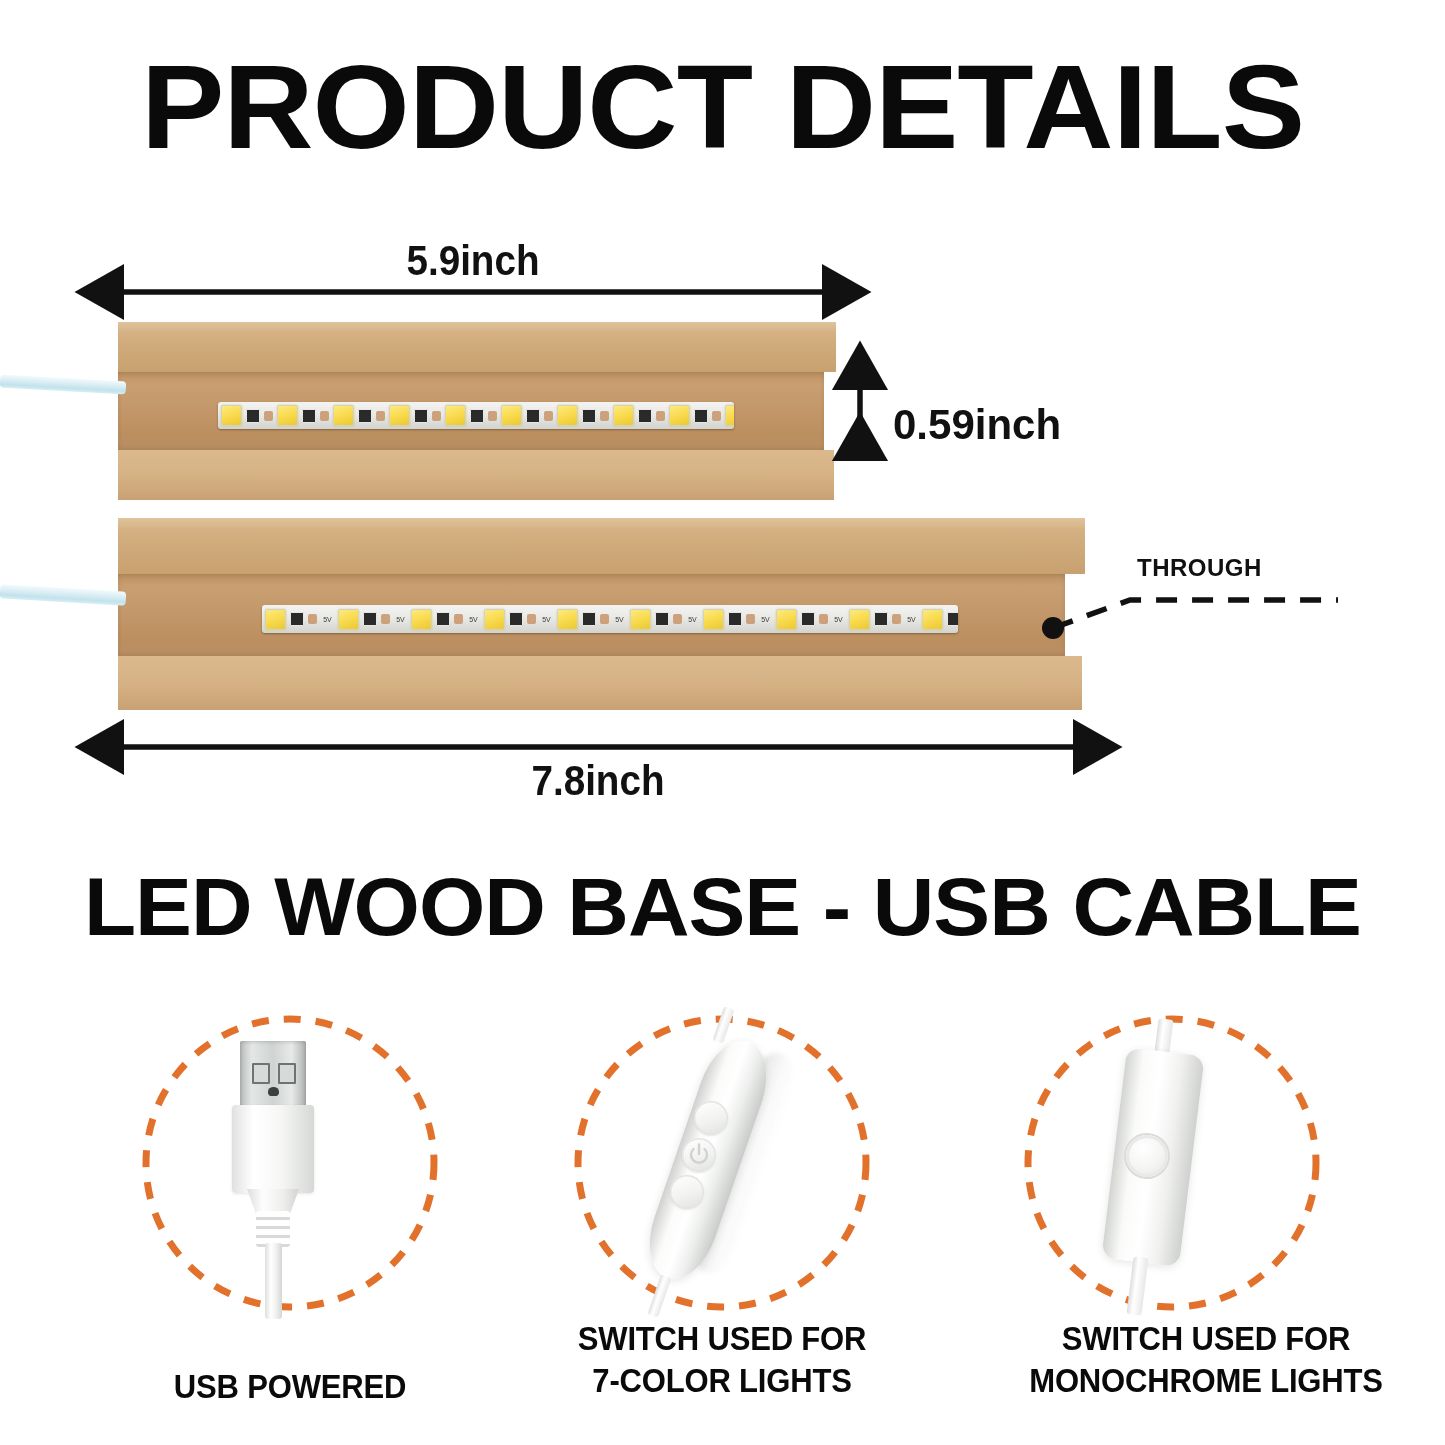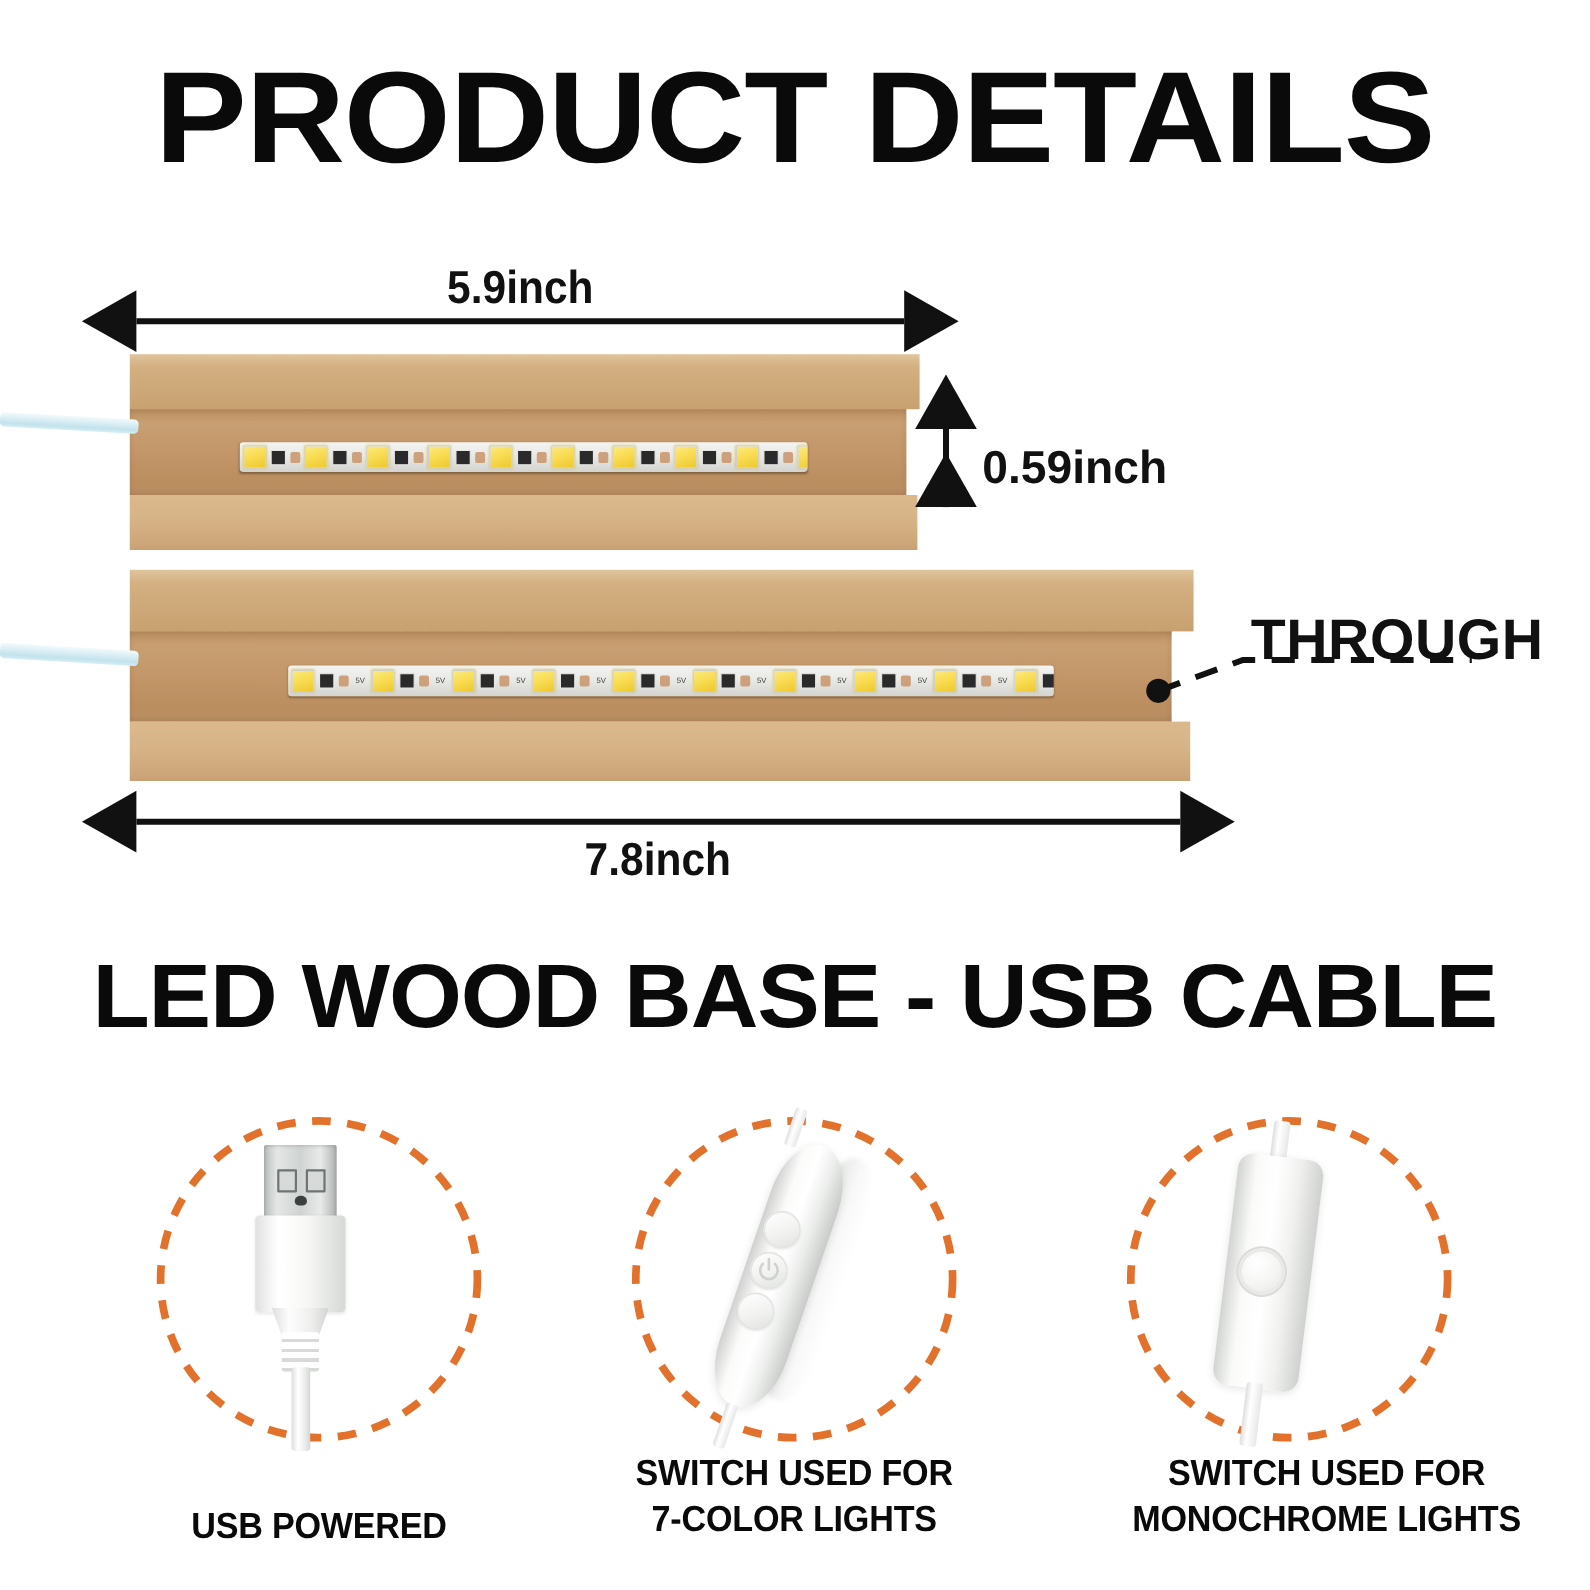--- a/index.html
+++ b/index.html
@@ -71,21 +71,21 @@
     left: 0;
     top: 760px;
     width: 1196px;
     text-align: center;
     font-size: 42px;
     transform: scaleX(0.92);
   }
   #label-through {
     left: 1137px;
     top: 556px;
-    font-size: 52px;
+    font-size: 24px;
     letter-spacing: 0.5px;
   }
 
   
   .vec {
     position: absolute;
     left: 0;
     top: 0;
     width: 1445px;
     height: 1445px;

